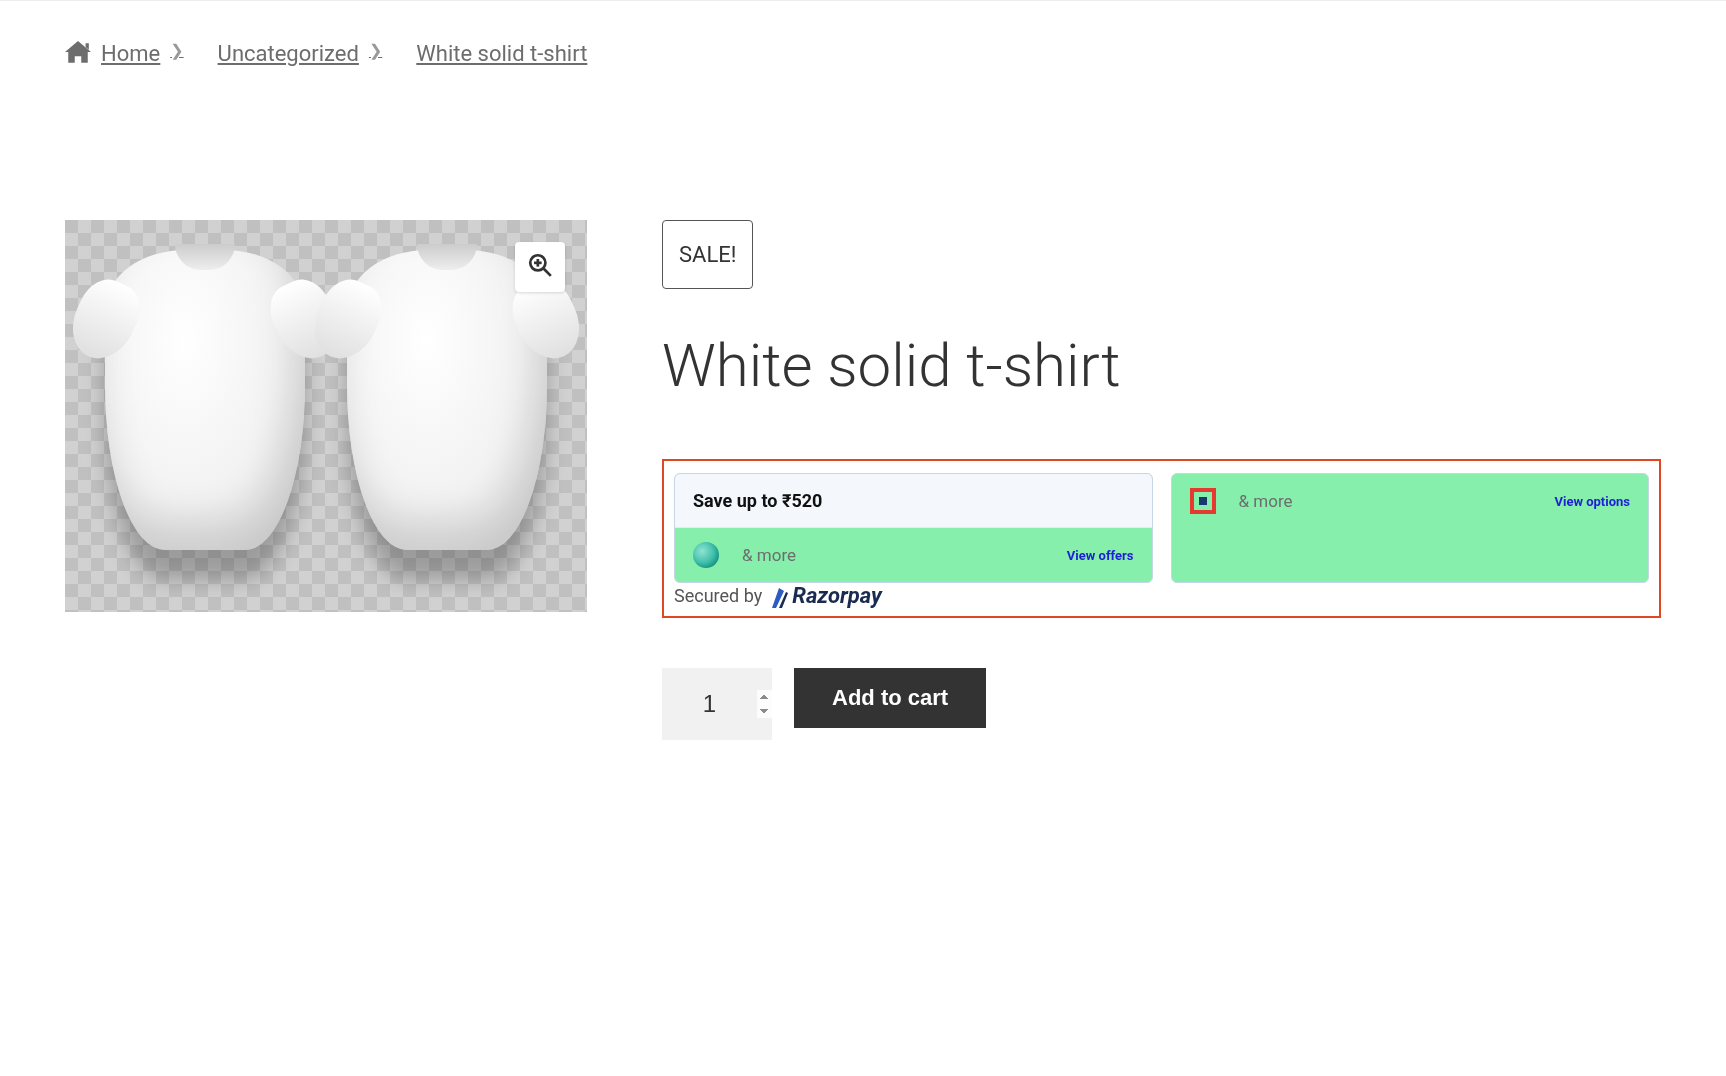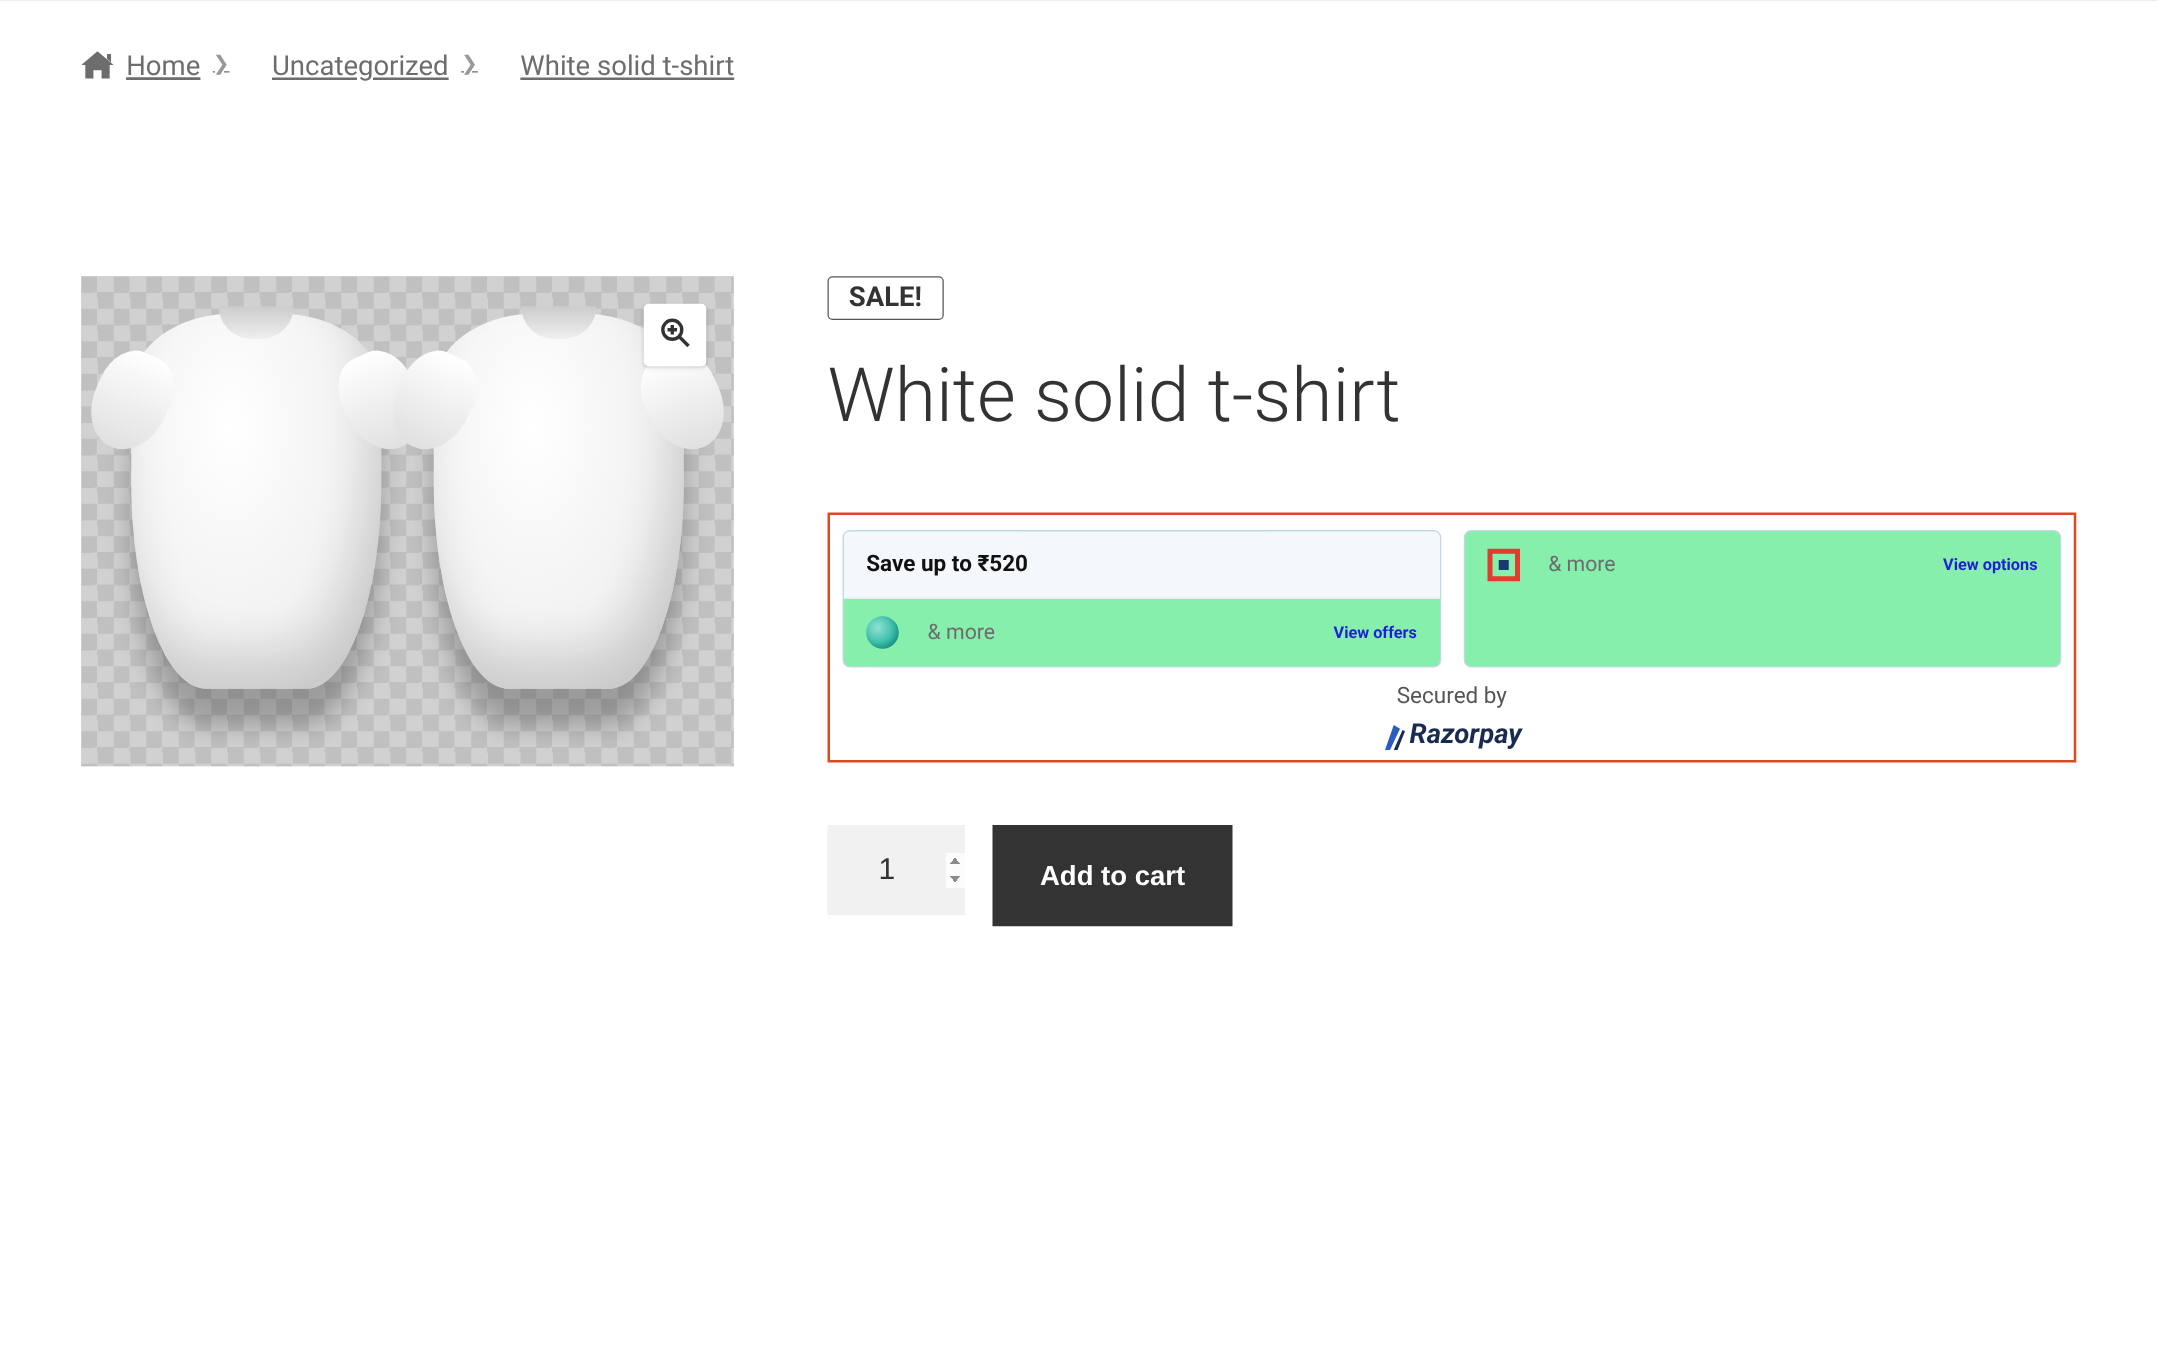--- a/index.html
+++ b/index.html
@@ -103,26 +103,26 @@
       box-shadow: 0 1px 3px rgba(0,0,0,0.15);
     }
     
     
     .product-info-col {
       flex: 1;
     }
     .sale-badge {
       display: inline-block;
       border: 1px solid #555;
-      padding: 4px 16px;
+      padding: 21px 16px;
       font-size: 22px;
-      font-weight: 700;
+      font-weight: 400;
       color: #333;
       border-radius: 4px;
-      margin-bottom: 28px;
+      margin-bottom: 44px;
     }
     .product-title {
       font-size: 60px;
       font-weight: 300;
       color: #333;
       margin-bottom: 60px;
       line-height: 1.1;
     }
     .price-row {
       display: flex;
@@ -210,24 +210,22 @@
     .provider-hdfc-icon .inner {
       width: 8px;
       height: 8px;
       background: #1a3a6e;
     }
     
     .secured-row {
       display: flex;
       align-items: center;
       gap: 8px;
-      margin-top: 12px;
       font-size: 18px;
       color: #555;
-      flex-direction: column;
     }
     .rzp-logo {
       display: flex;
       align-items: flex-end;
       gap: 4px;
       font-style: italic;
       font-weight: 700;
       font-size: 22px;
       color: #1a2b52;
     }
@@ -252,21 +250,21 @@
     .qty-input::-webkit-outer-spin-button {
       opacity: 1;
     }
     .add-cart-btn {
       background: #333;
       color: #fff;
       border: none;
       padding: 0 38px;
       font-size: 22px;
       font-weight: 700;
-      height: 81px;
+      height: 60px;
       cursor: pointer;
     }
   </style>
 </head>
 <body>
 
 <nav class="breadcrumb">
   <span class="home-icon">
     <svg width="26" height="24" viewBox="0 0 24 22" fill="currentColor">
       <path d="M12 0 L0 10 H3 V20 H9 V14 H15 V20 H21 V10 H24 Z M22 2 H19 V5.5 L22 8 Z"></path>

